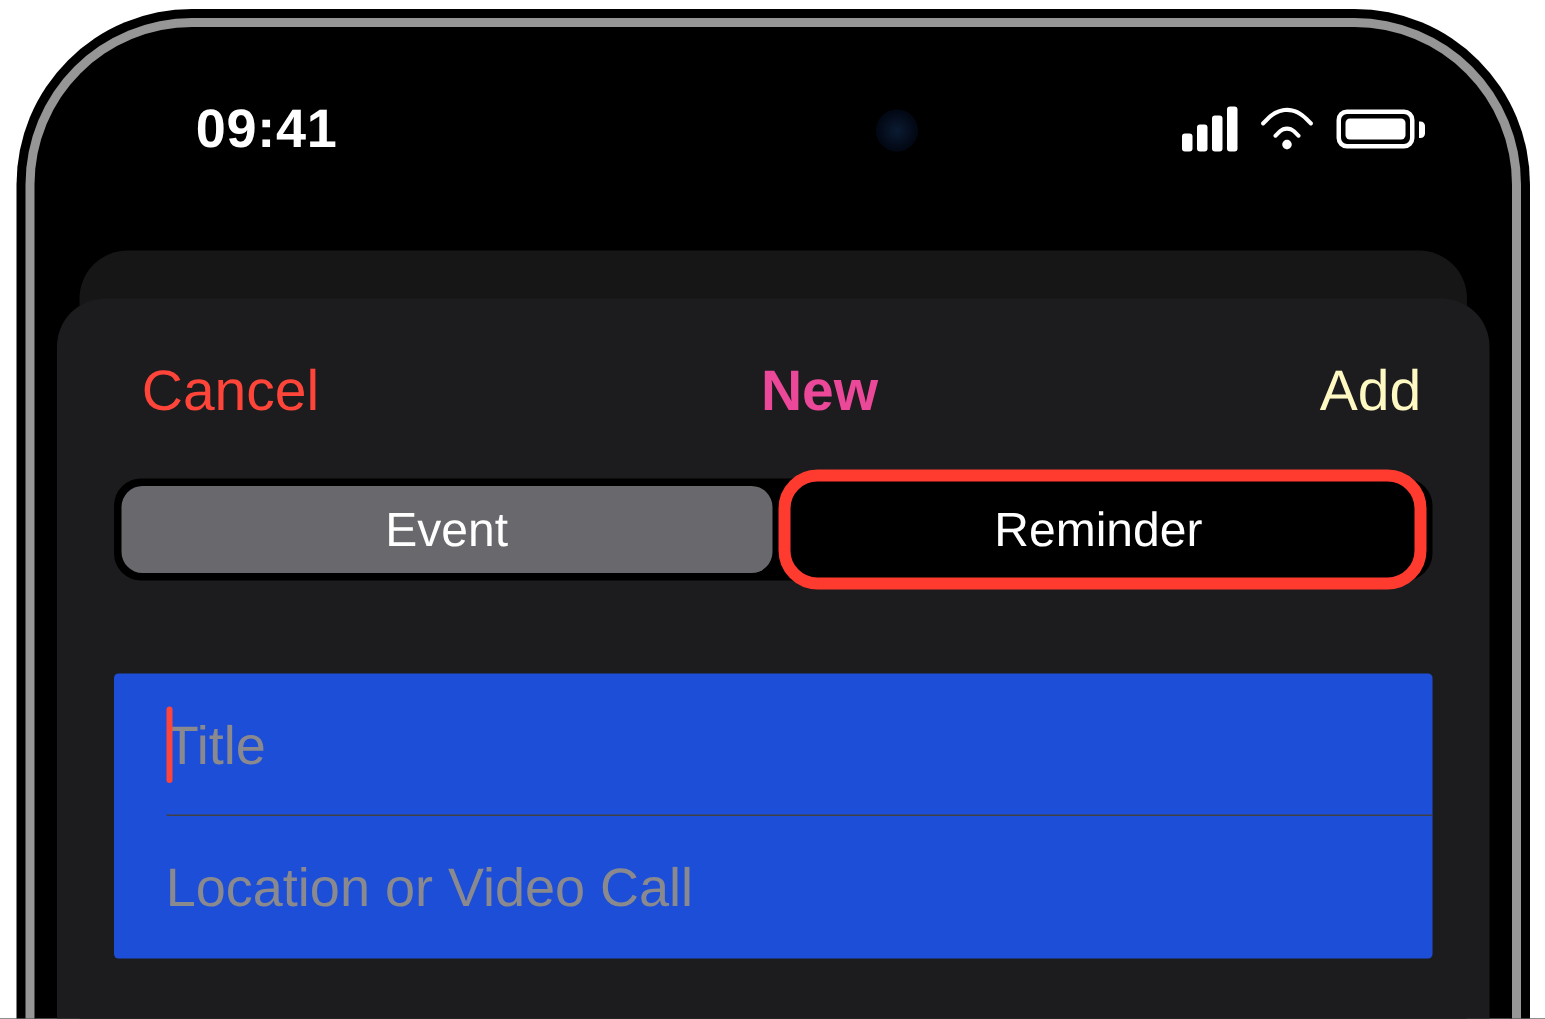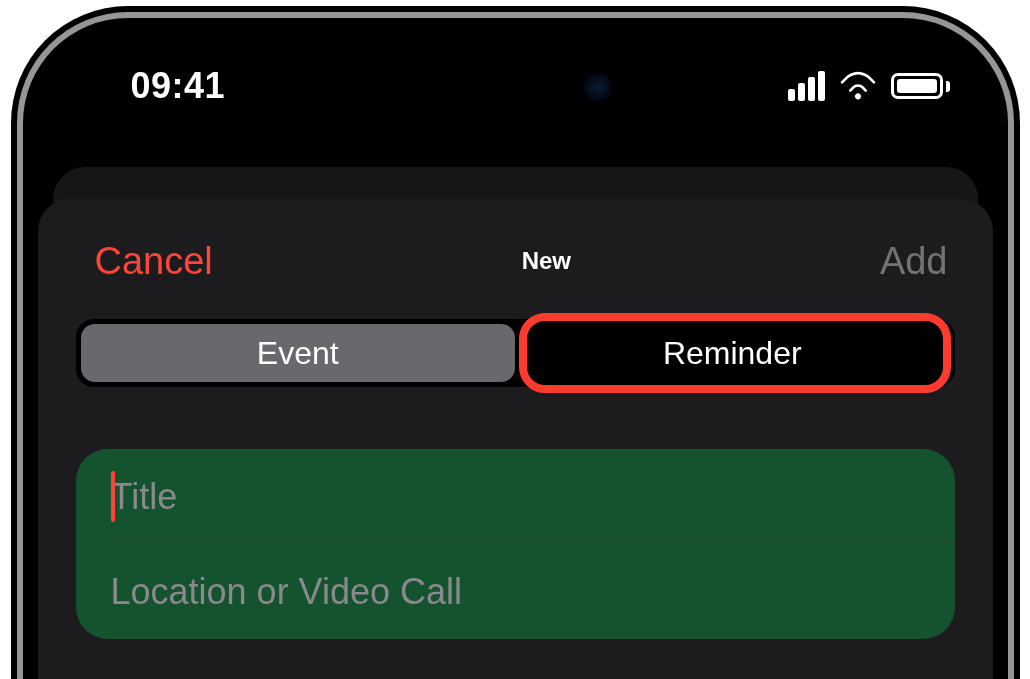--- a/index.html
+++ b/index.html
@@ -136,26 +136,26 @@
     .cancel-btn {
       color: #ff4539;
       font-size: 38px;
       font-weight: 400;
       background: none;
       border: none;
       cursor: pointer;
       margin-left: 12px;
     }
     .header-title {
-      color: #ffffff;
-      font-size: 24px;
+      color: #ec4899;
+      font-size: 38px;
       font-weight: 600;
     }
     .add-btn {
-      color: #737373;
+      color: #fef9c3;
       font-size: 38px;
       font-weight: 400;
       background: none;
       border: none;
     }
     .segmented {
       margin: 28px 38px 0 38px;
       height: 68px;
       background: #000000;
       border-radius: 18px;
@@ -184,22 +184,22 @@
       border: 8px solid #ff3a2f;
       border-radius: 26px;
       pointer-events: none;
       top: -6px;
       bottom: -6px;
       left: calc(50% + 4px);
       width: calc(50% - 8px);
     }
     .form-group {
       margin: 62px 38px 0 38px;
-      background: #14532d;
-      border-radius: 32px;
+      background: #1d4ed8;
+      border-radius: 3px;
       overflow: hidden;
     }
     .form-row {
       height: 95px;
       display: flex;
       align-items: center;
       padding: 0 35px;
       position: relative;
     }
     .form-row:not(:last-child)::after {

